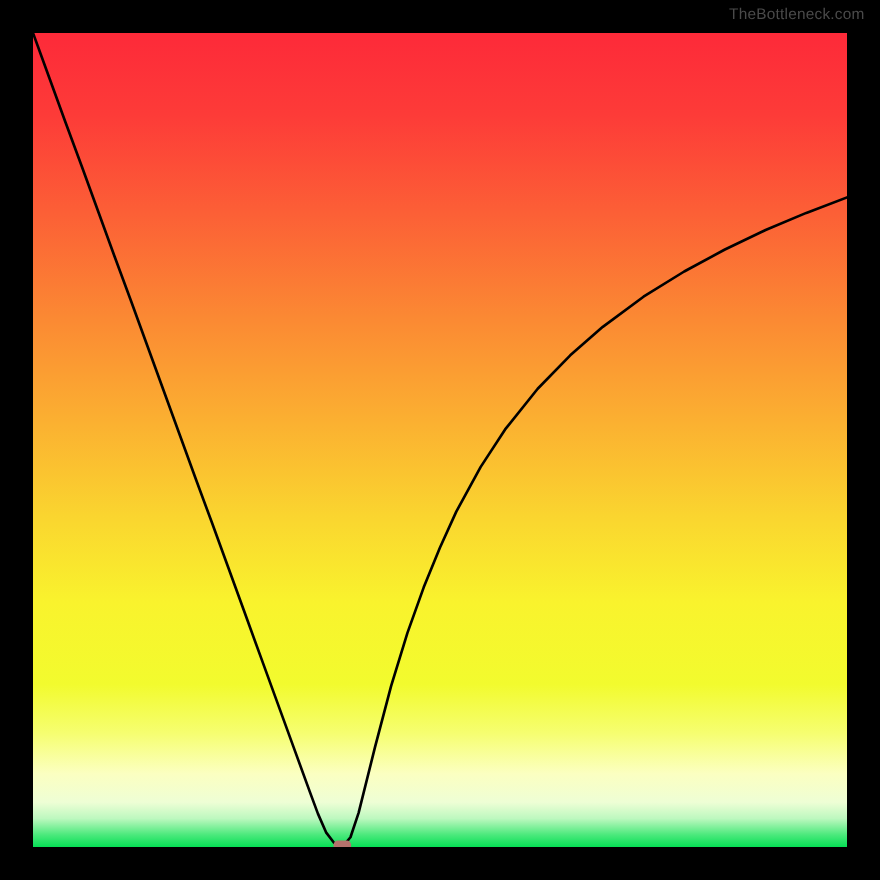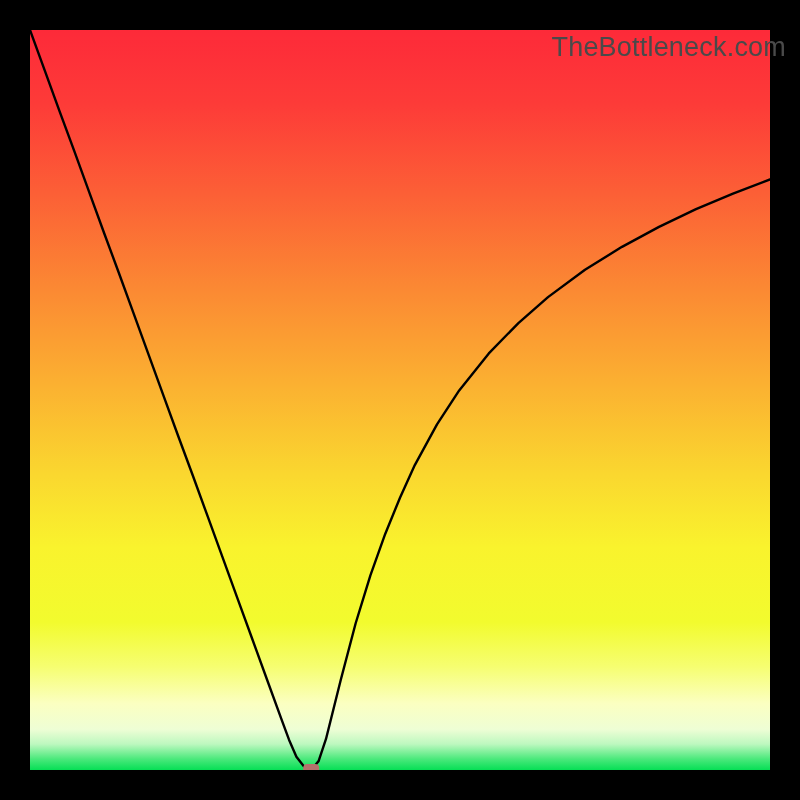--- a/index.html
+++ b/index.html
@@ -15,25 +15,24 @@
     width: 800px;
     height: 800px;
     position: relative;
     background: #000000;
   }
   .watermark {
     position: absolute;
     top: 4px;
     right: 14px;
     color: #4a4a4a;
-    font-size: 27px;
+    font-size: 14px;
     font-weight: 400;
     letter-spacing: 0.2px;
     z-index: 10;
-    margin-top: 28px;
   }
   svg.chart {
     position: absolute;
     left: 30px;
     top: 30px;
     width: 740px;
     height: 740px;
     display: block;
   }
 </style>

